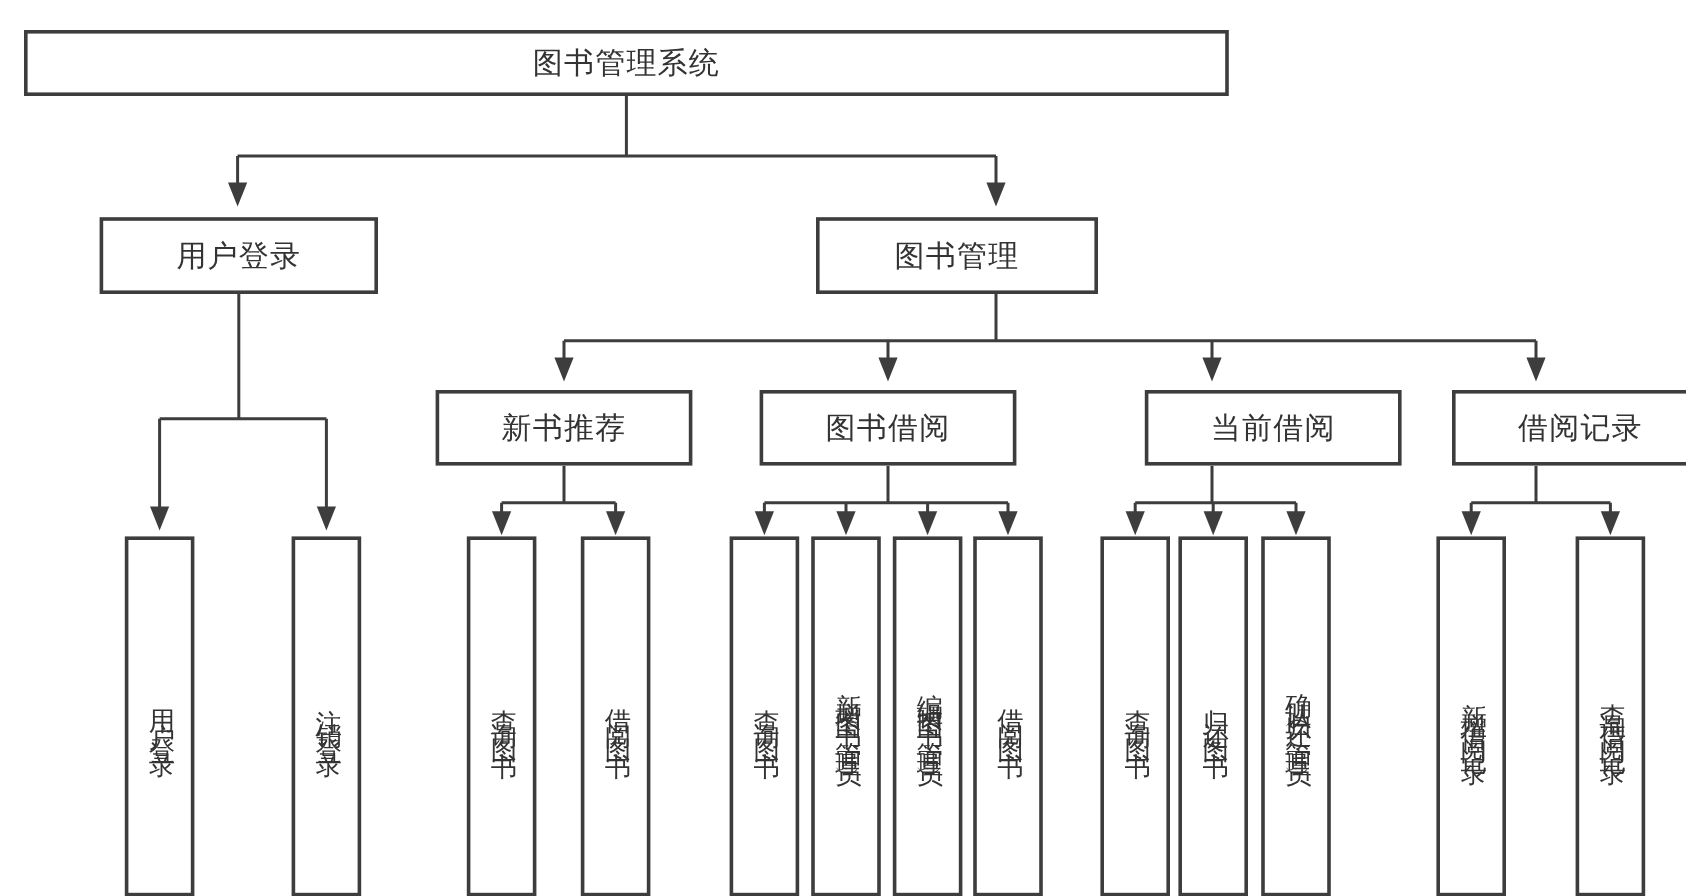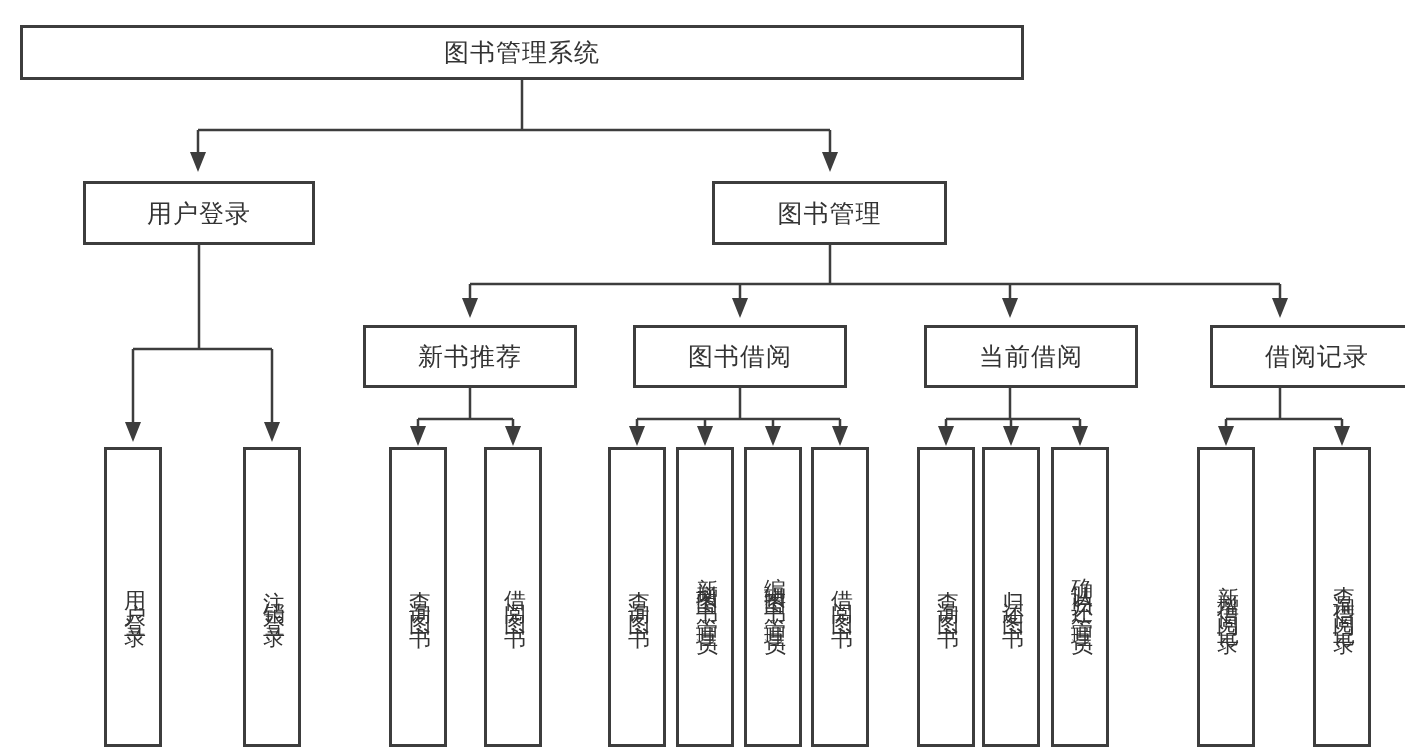--- a/index.html
+++ b/index.html
@@ -31,25 +31,25 @@
     justify-content: center;
     text-align: center;
   }
   .node .h-label {
     font-size: 25px;
     letter-spacing: 1px;
     white-space: nowrap;
   }
   .root-node   { left: 20px;  top: 13px;  width: 1004px; height: 55px; }
   .l1-node-a   { left: 83px;  top: 169px; width: 232px;  height: 64px; }
-  .l1-node-b   { left: 712px; top: 169px; width: 235px;  height: 64px; }
+  .l1-node-b   { left: 680px; top: 169px; width: 235px;  height: 64px; }
   .cat-node    { top: 313px;  width: 214px; height: 63px; }
   .cat-a { left: 363px; }
   .cat-b { left: 633px; }
-  .cat-c { left: 924px; }
+  .cat-c { left: 954px; }
   .cat-d { left: 1210px; }
 
   .leaf {
     position: absolute;
     top: 435px;
     width: 58px;
     height: 300px;
     box-sizing: border-box;
     border: 3px solid #3d3d3d;
     background: #ffffff;

